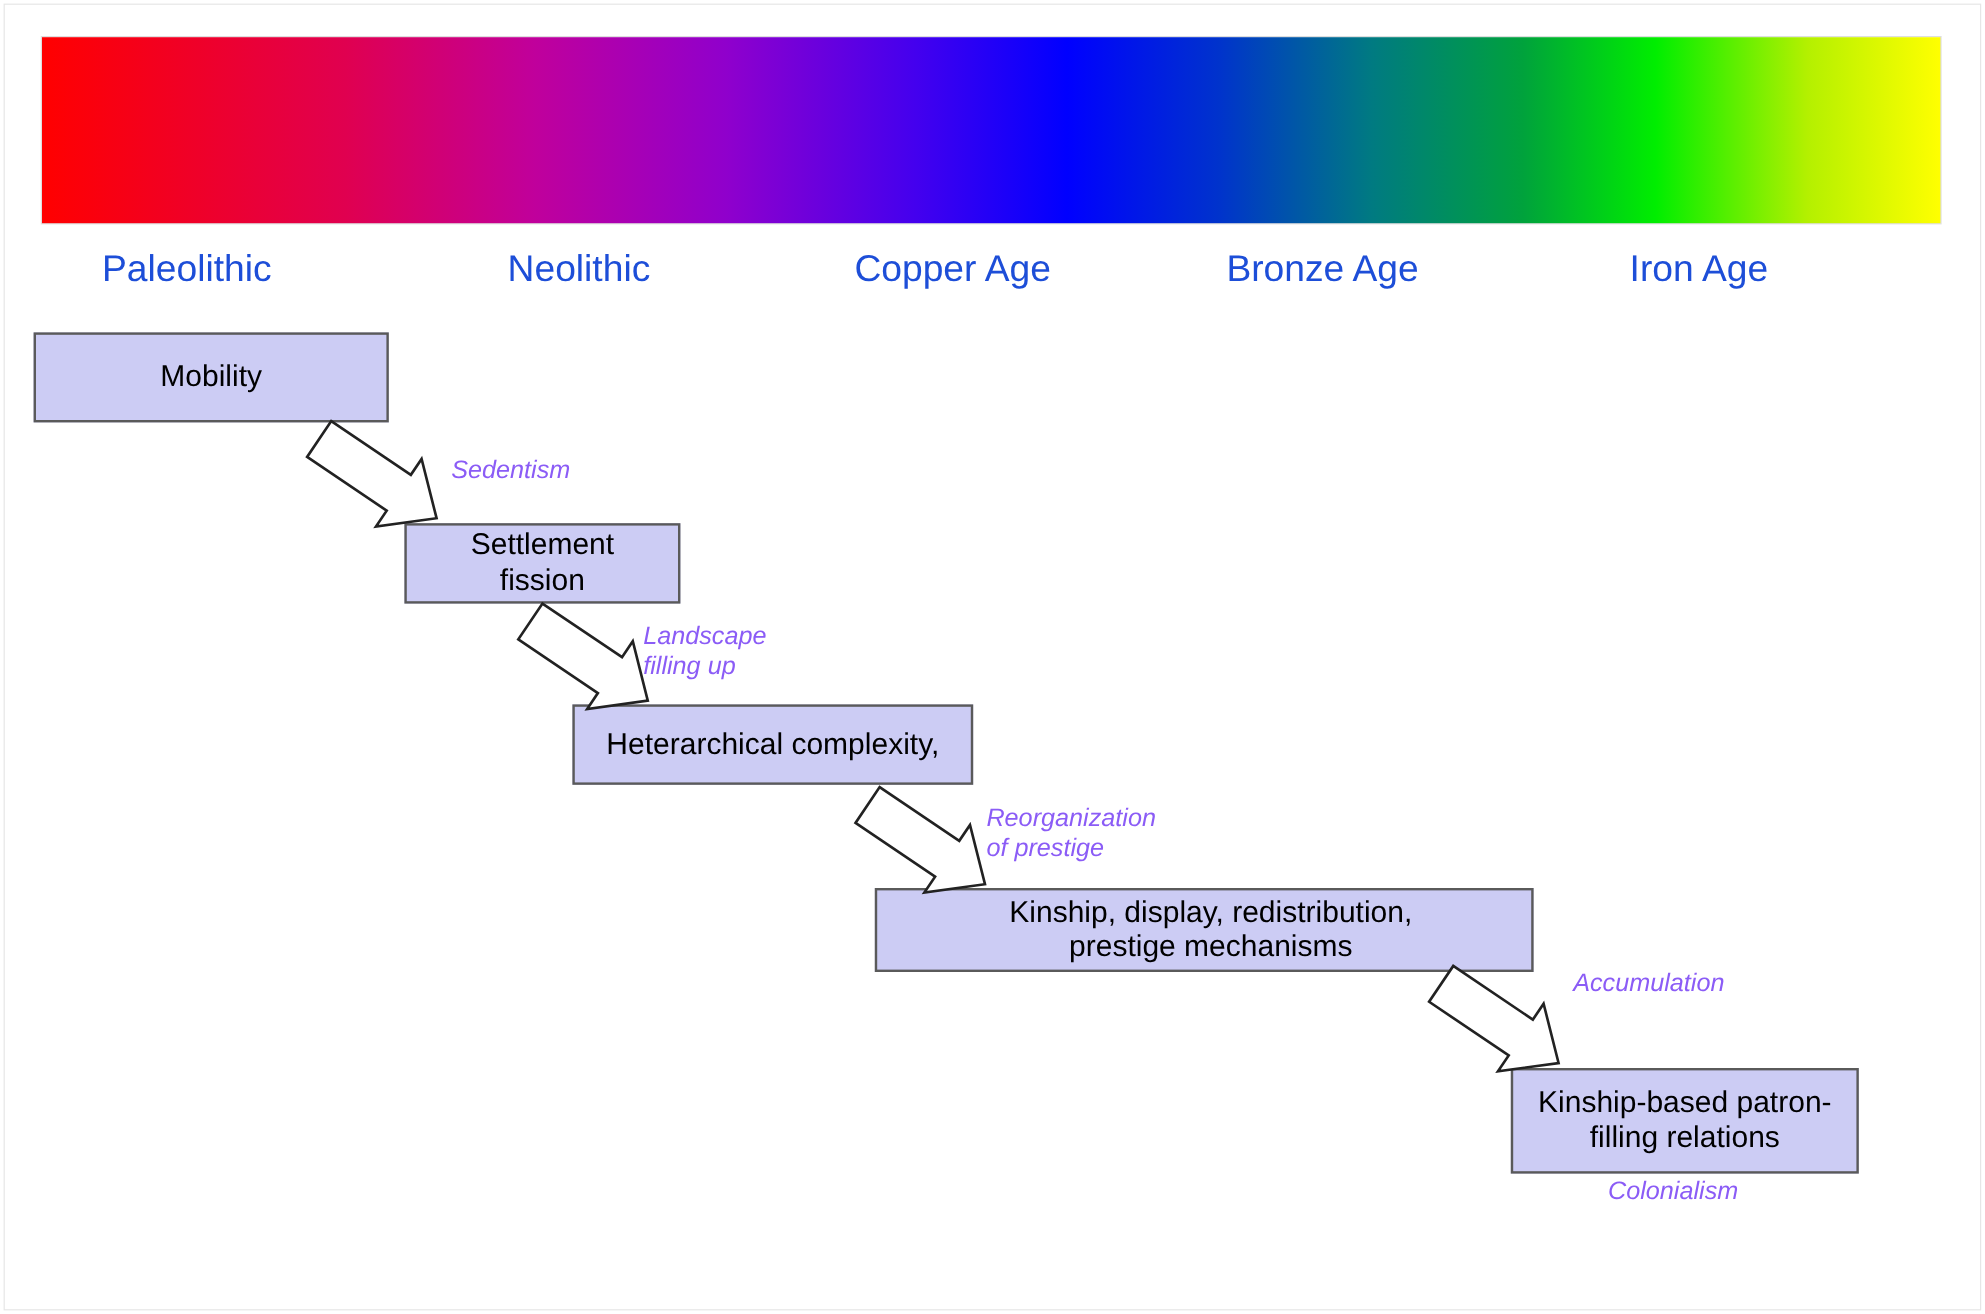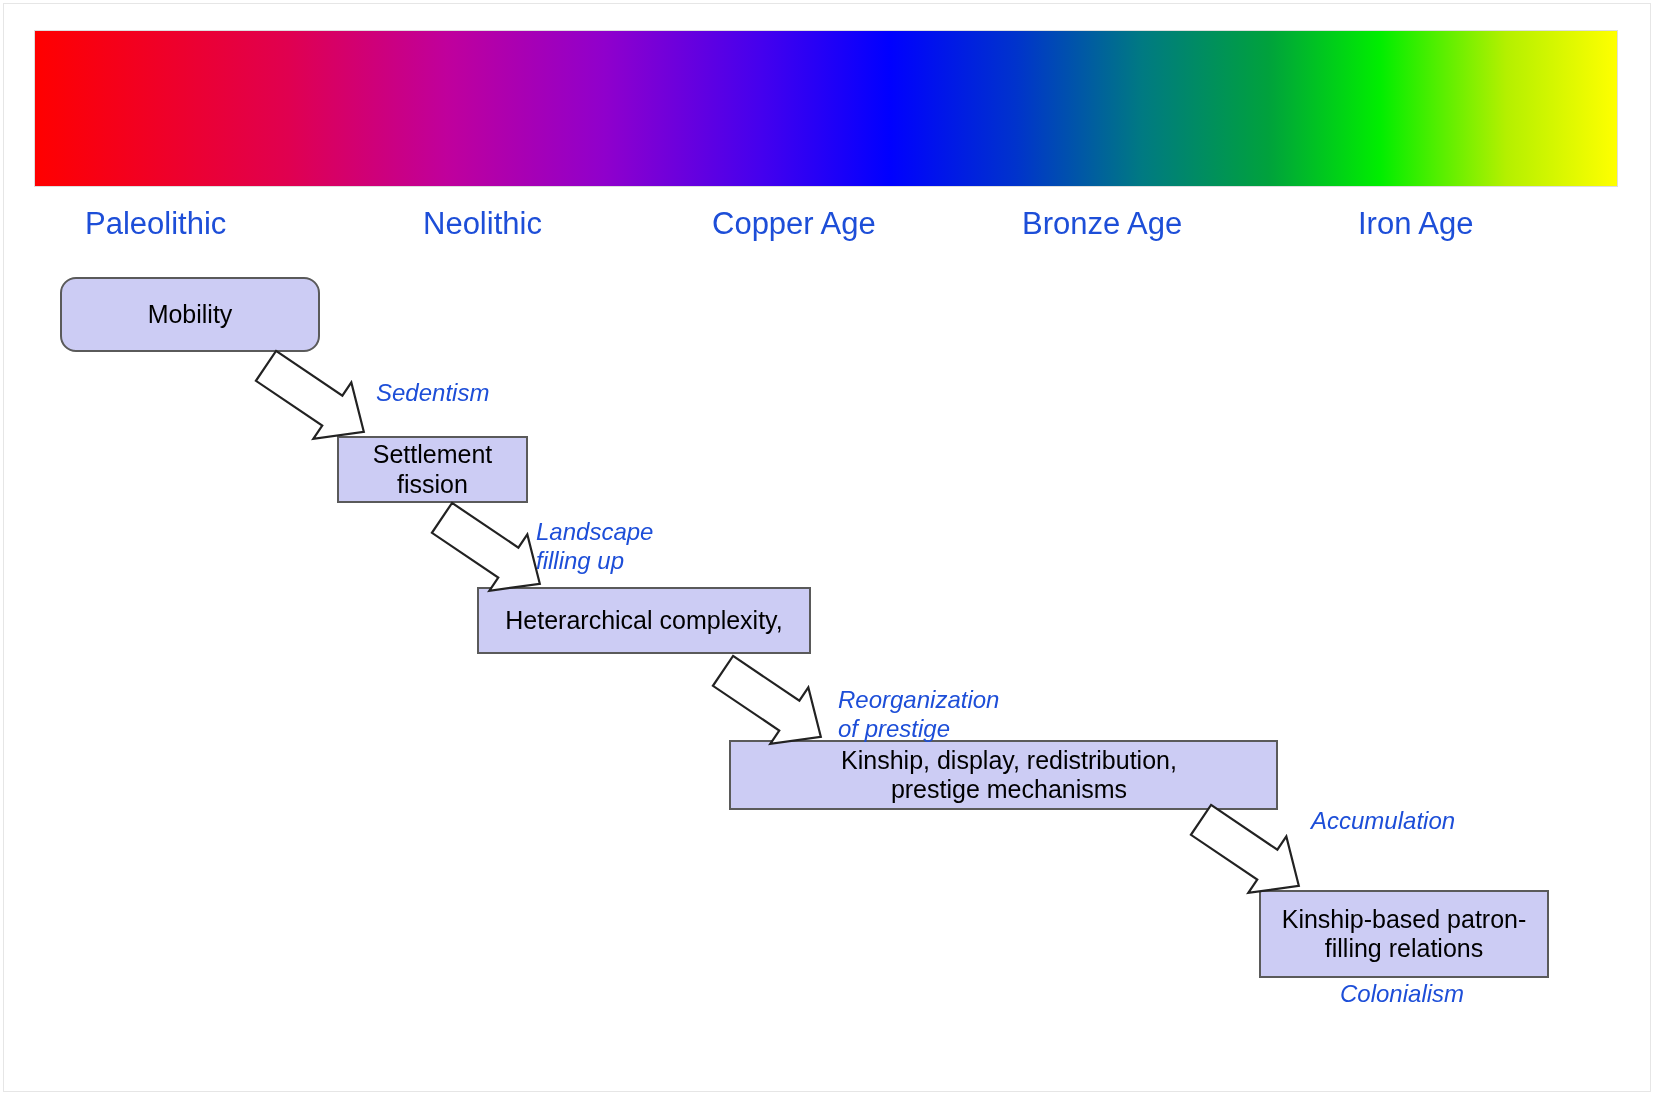--- a/index.html
+++ b/index.html
@@ -63,23 +63,23 @@
     line-height: 1.18;
     font-family: "Liberation Sans", sans-serif;
     padding: 2px 6px;
   }
   .proc-box span { display: block; }
 
   
   .trans-label {
     position: absolute;
     font-style: italic;
-    font-size: 24px;
+    font-size: 21px;
     line-height: 1.2;
-    color: #1d4ed8;
+    color: #8b5cf6;
     white-space: pre-line;
     font-family: "Liberation Sans", sans-serif;
   }
 
   
   .arrow-wrap {
     position: absolute;
     width: 170px;
     height: 110px;
   }
@@ -93,27 +93,27 @@
   <div id="frame"></div>
 
   <div id="gradient-bar" style="background: linear-gradient(to right, rgb(255, 0, 0) 0%, rgb(224, 0, 80) 16%, rgb(192, 0, 156) 26%, rgb(144, 0, 204) 36%, rgb(68, 0, 238) 46%, rgb(0, 0, 255) 54%, rgb(0, 51, 204) 62%, rgb(0, 122, 130) 70%, rgb(0, 162, 60) 78%, rgb(0, 238, 0) 85%, rgb(180, 240, 0) 93%, rgb(255, 255, 0) 100%);"></div>
 
   <div class="period-label" style="left:85px; top:208px;">Paleolithic</div>
   <div class="period-label" style="left:423px; top:208px;">Neolithic</div>
   <div class="period-label" style="left:712px; top:208px;">Copper Age</div>
   <div class="period-label" style="left:1022px; top:208px;">Bronze Age</div>
   <div class="period-label" style="left:1358px; top:208px;">Iron Age</div>
 
-  <div class="proc-box" style="left:60px; top:277px; width:260px; height:75px;border-radius:16px;">
+  <div class="proc-box" style="left:28px; top:277px; width:296px; height:75px;">
     <div>
       <span>Mobility</span>
     </div>
   </div>
 
-  <div class="proc-box" style="left:337px; top:436px; width:191px; height:67px;">
+  <div class="proc-box" style="left:337px; top:436px; width:230px; height:67px;">
     <div>
       <span>Settlement</span>
       <span>fission</span>
     </div>
   </div>
 
   <div class="proc-box" style="left:459px; top:587px; width:334px; height:67px;margin-left:18px;">
     <div>
       <span>Heterarchical complexity,</span>
     </div>
@@ -161,18 +161,18 @@
     <svg width="170" height="110" viewBox="0 0 170 110">
       <g transform="rotate(34 60 35)">
         <polygon points="10,18 90,18 90,2 128,36 90,70 90,54 10,54" fill="#ffffff" stroke="#222222" stroke-width="2.2" stroke-linejoin="miter"></polygon>
       </g>
     </svg>
   </div>
 
   <div class="trans-label" style="left:376px; top:379px;">Sedentism</div>
   <div class="trans-label" style="left:536px; top:518px;">Landscape
 filling up</div>
-  <div class="trans-label" style="left:822px; top:686px;margin-left:16px;">Reorganization
+  <div class="trans-label" style="left:822px; top:669px;">Reorganization
 of prestige</div>
   <div class="trans-label" style="left:1311px; top:807px;">Accumulation</div>
   <div class="trans-label" style="left:1340px; top:980px;text-align:center;">Colonialism</div>
 
 </div>
 
 </body></html>

